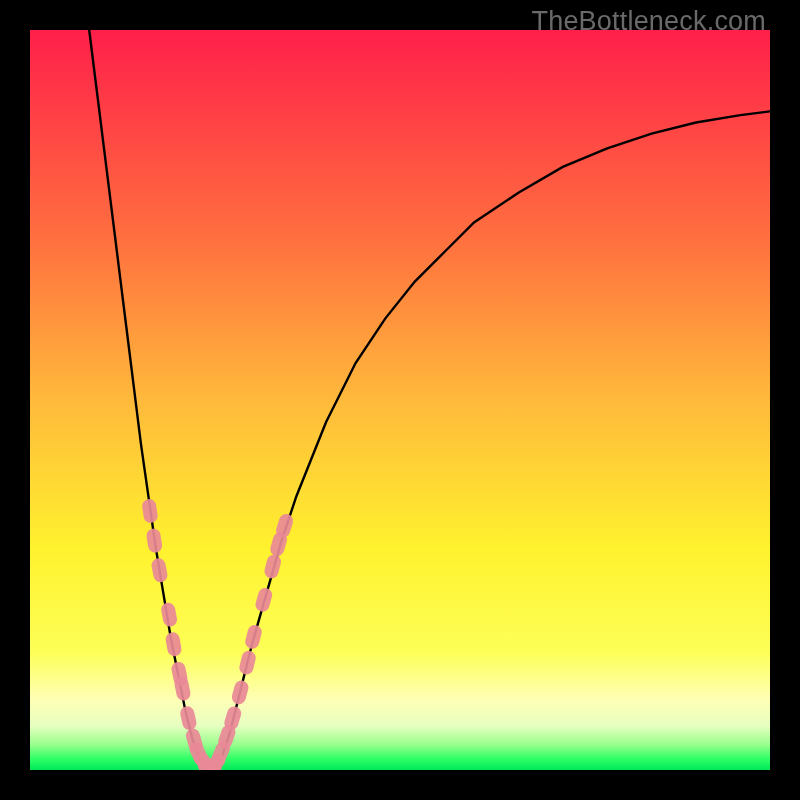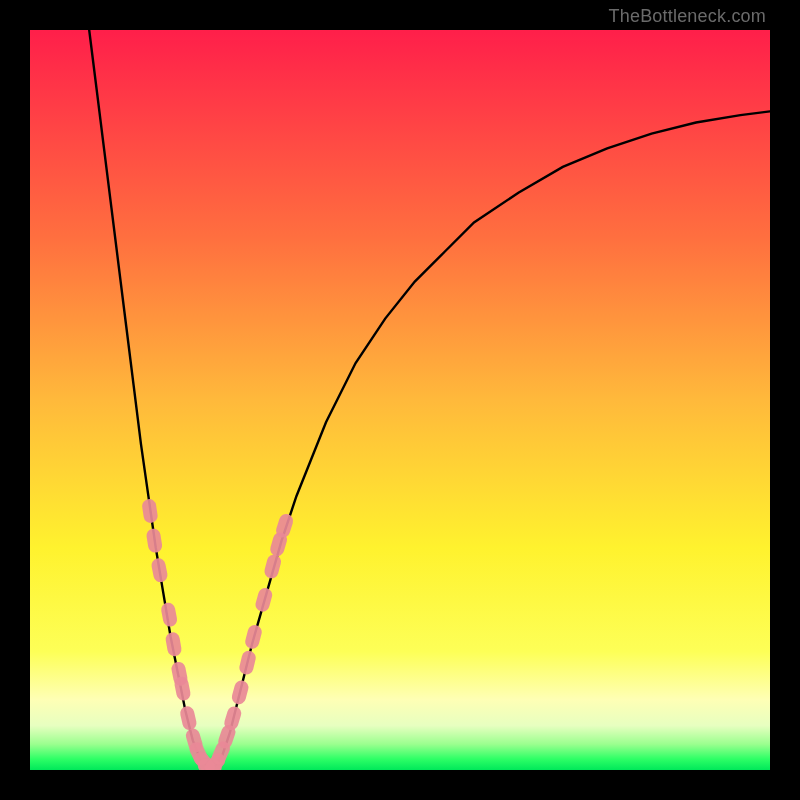--- a/index.html
+++ b/index.html
@@ -30,21 +30,21 @@
     left: 0;
     top: 0;
     width: 100%;
     height: 100%;
   }
   .watermark {
     position: absolute;
     top: 6px;
     right: 34px;
     color: #6a6a6a;
-    font-size: 18px;
+    font-size: 27px;
     letter-spacing: 0.2px;
     font-weight: 500;
     margin-left: 36px;
   }
   svg {
     position: absolute;
     left: 0;
     top: 0;
   }
 </style>

